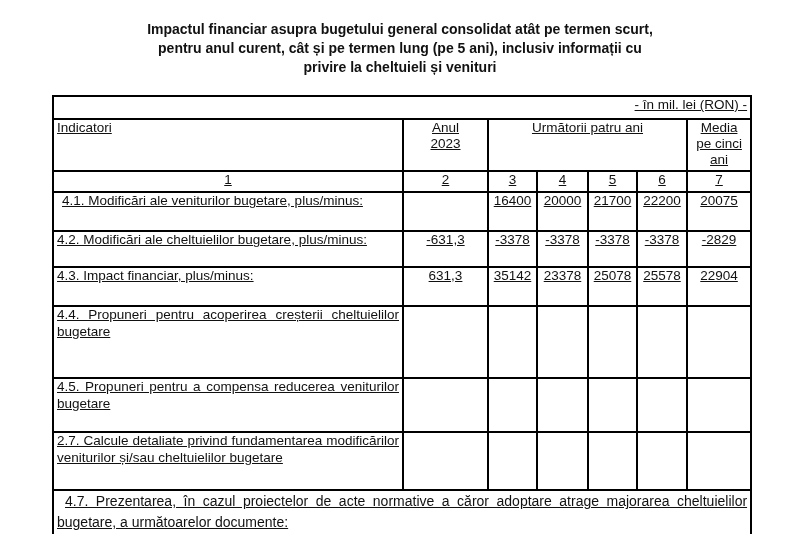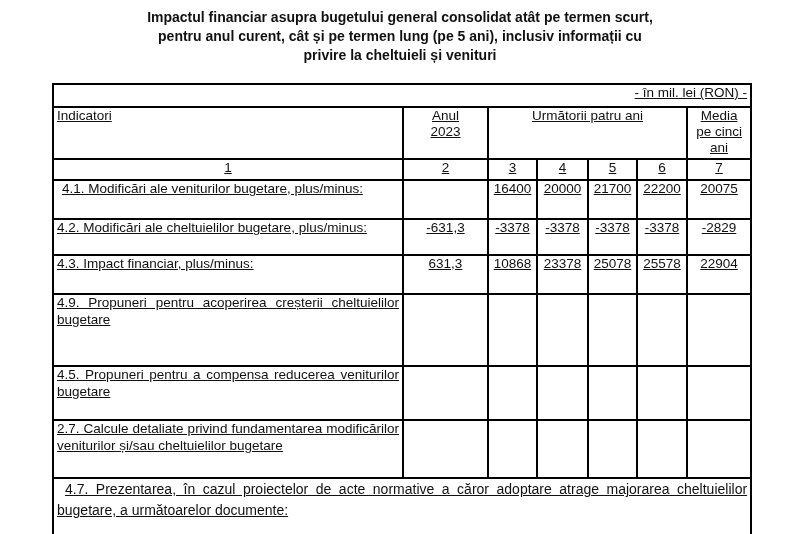--- a/index.html
+++ b/index.html
@@ -3,21 +3,21 @@
 <meta charset="utf-8">
 <style>
   html,body{margin:0;padding:0;}
   body{
     width:800px;height:534px;background:#ffffff;color:#1a1a1a;
     font-family:"Liberation Sans","DejaVu Sans",sans-serif;
     overflow:hidden;
   }
   .page{position:relative;width:800px;height:534px;background:#fff;}
   .title{
-    margin:8px auto 0;text-align:center;font-weight:bold;
+    margin:20px auto 0;text-align:center;font-weight:bold;
     font-size:14px;line-height:19px;color:#111;
   }
   table.fin{
     position:absolute;left:52px;top:75px;width:698px;
     border-collapse:collapse;table-layout:fixed;
     font-size:13.5px;line-height:16.5px;color:#111;
   }
   table.fin td{
     border:2px solid #000;padding:0 3px;vertical-align:top;
     overflow:hidden;
@@ -107,29 +107,29 @@
       <td class="val">-3378</td>
       <td class="val">-3378</td>
       <td class="val">-3378</td>
       <td class="val">-3378</td>
       <td class="val">-2829</td>
     </tr>
 
     <tr class="r43">
       <td class="just">4.3. Impact financiar, plus/minus:</td>
       <td class="val">631,3</td>
-      <td class="val">10868</td>
+      <td class="val">35142</td>
       <td class="val">23378</td>
       <td class="val">25078</td>
       <td class="val">25578</td>
       <td class="val">22904</td>
     </tr>
 
     <tr class="r44">
-      <td class="just mid">4.9. Propuneri pentru acoperirea creșterii cheltuielilor bugetare</td>
+      <td class="just mid">4.4. Propuneri pentru acoperirea creșterii cheltuielilor bugetare</td>
       <td class="val"></td>
       <td class="val"></td>
       <td class="val"></td>
       <td class="val"></td>
       <td class="val"></td>
       <td class="val"></td>
     </tr>
 
     <tr class="r45">
       <td class="just">4.5. Propuneri pentru a compensa reducerea veniturilor bugetare</td>

